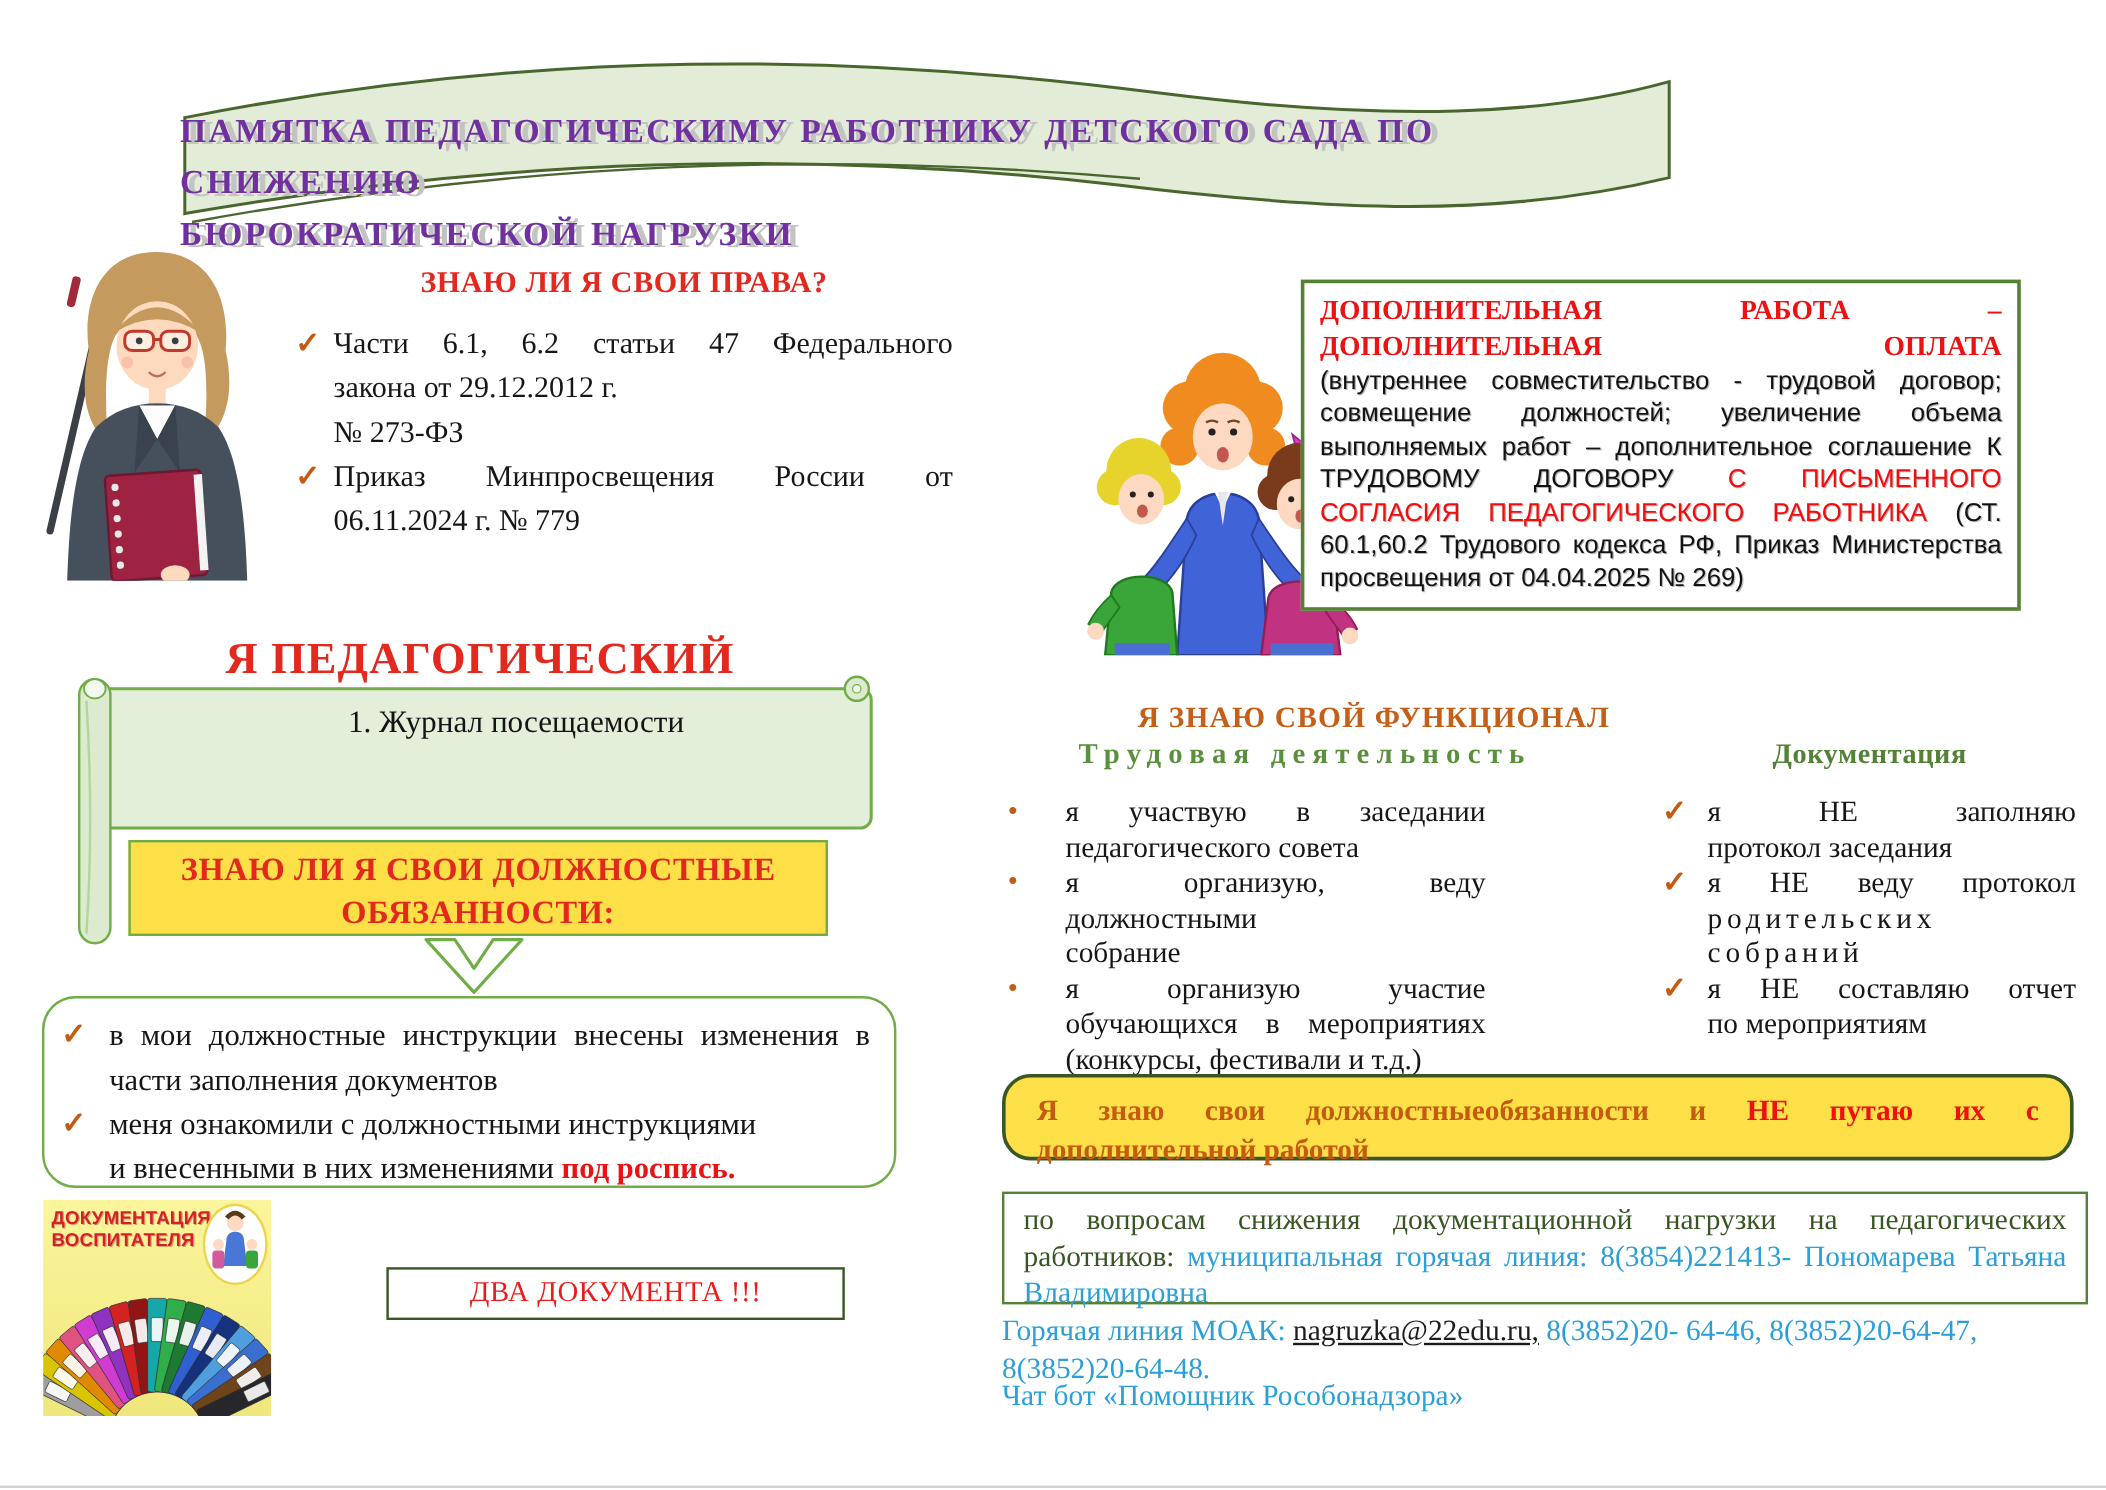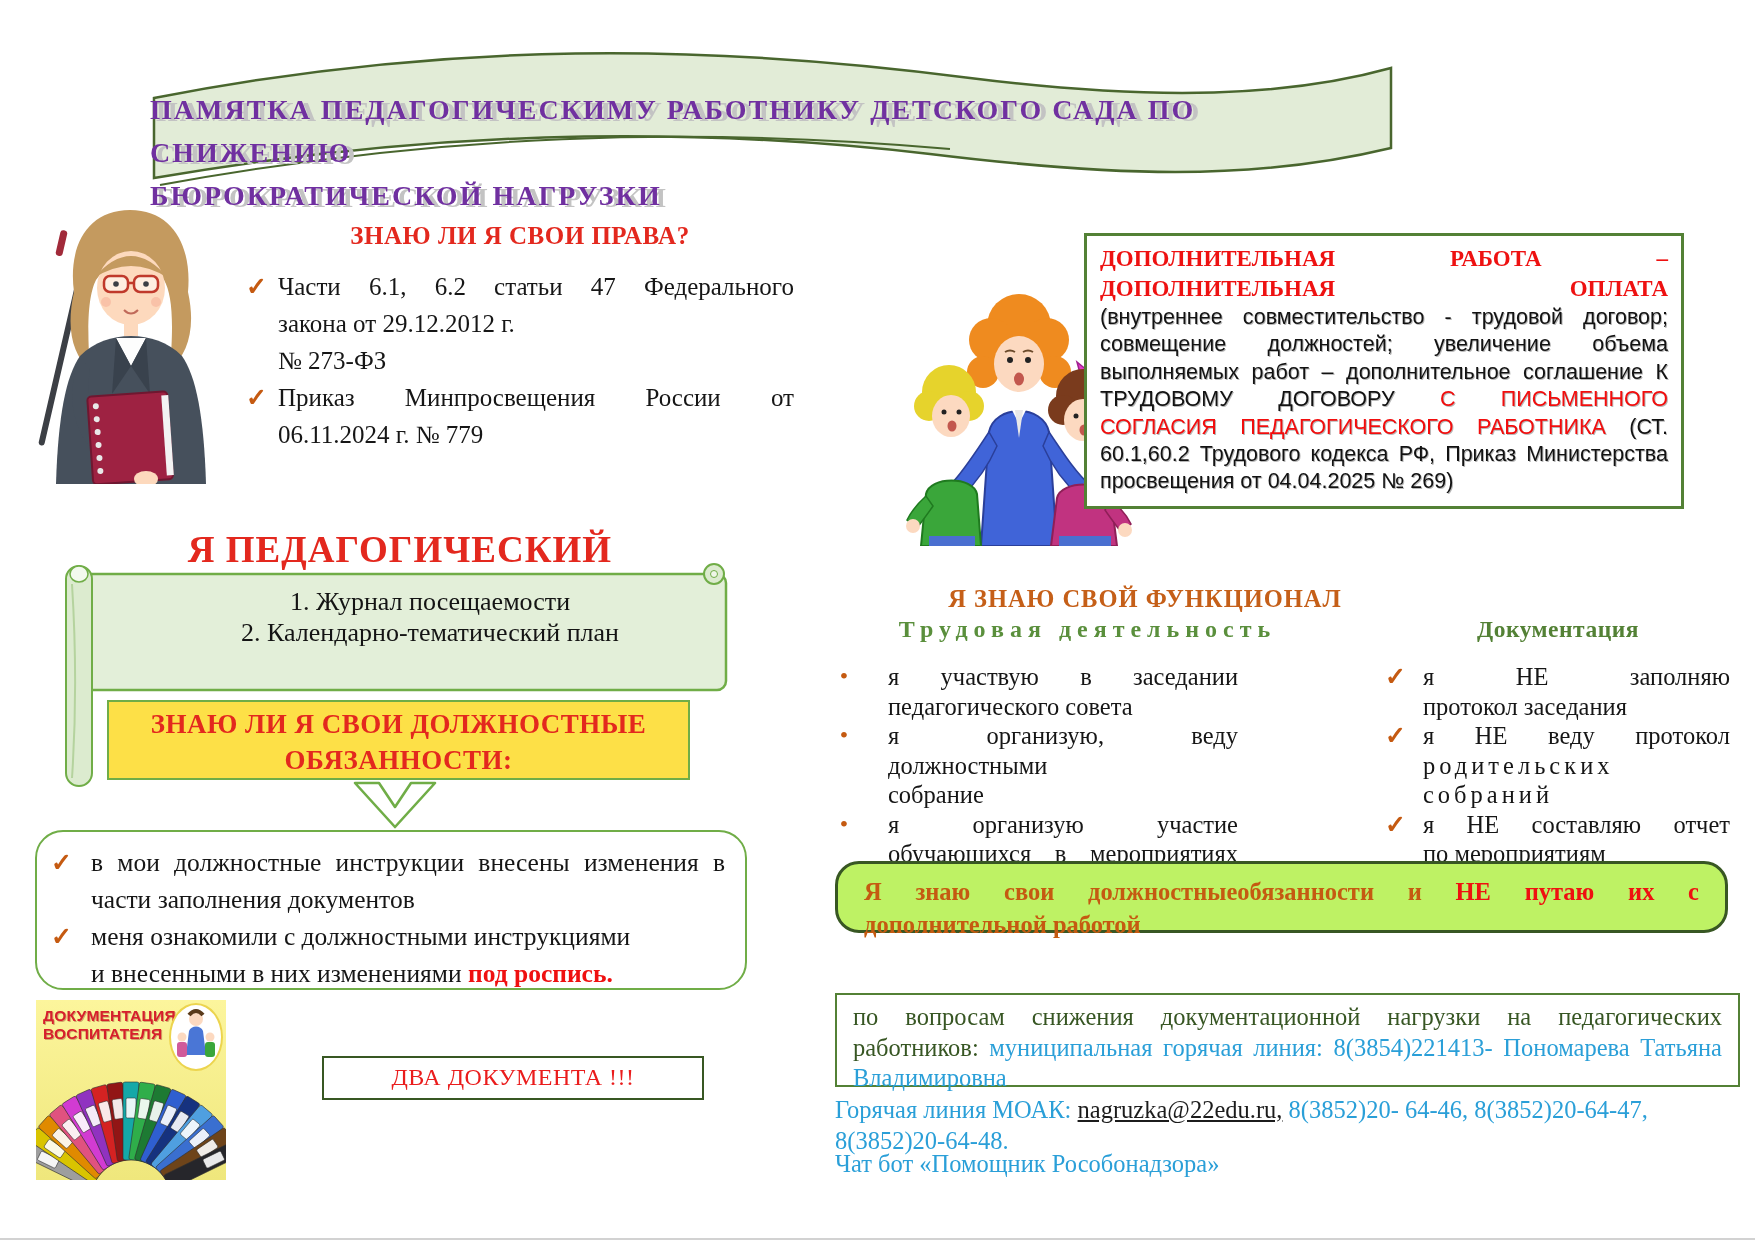--- a/index.html
+++ b/index.html
@@ -52,21 +52,21 @@
   #col1head{left:895px;top:616px;width:385px;text-align:center;font-size:24px;font-weight:bold;color:#5a8f3c;letter-spacing:6px}
   #col2head{left:1427px;top:616px;width:262px;text-align:center;font-size:23.5px;font-weight:bold;color:#538135;letter-spacing:.5px}
 
   #col1{left:800px;top:662px;width:438px;font-size:24.5px;line-height:29.5px}
   .blrow{display:flex}
   .blrow .bl{width:88px;flex:none;color:#c55a11;font-size:24px;text-align:center}
   .blrow .txt{flex:1}
   #col2{left:1385px;top:662px;width:345px;font-size:24.5px;line-height:29.5px}
   #col2 .chk{width:38px}
 
-  #knowbox{left:835px;top:861px;width:893px;height:72px;border:3px solid #385723;border-radius:24px;background:#bef264;padding:11px 26px;font-size:24.5px;font-weight:bold;line-height:33px;color:#c55a11}
+  #knowbox{left:835px;top:895px;width:893px;height:72px;border:3px solid #385723;border-radius:24px;background:#fde047;padding:11px 26px;font-size:24.5px;font-weight:bold;line-height:33px;color:#c55a11}
 
   #infobox{left:835px;top:993px;width:905px;height:94px;border:2.5px solid #538135;background:#fff;padding:7px 16px;font-size:24.5px;line-height:30.5px;text-align:justify}
   #infobox .g{color:#375623}
   #infobox .bl{color:#2a9fd8}
 
   #hotline{left:835px;top:1094px;width:908px;font-size:24.5px;line-height:31px;color:#2a9fd8}
   #hotline .email{color:#1c1c1c;text-decoration:underline;cursor:pointer}
   #chatbot{left:835px;top:1150px;width:700px;font-size:24.5px;color:#2a9fd8}
 
   #baseline{left:0;top:1238px;width:1755px;height:2px;background:#d2d2d2}
@@ -208,21 +208,20 @@
   <svg class="abs" id="scrollshape" width="680" height="235" viewBox="0 0 680 235">
     <rect x="16" y="16" width="648" height="116" rx="9" fill="#e3efd9" stroke="#70ad47" stroke-width="2.5"></rect>
     <circle cx="652" cy="16" r="10" fill="#dcebcf" stroke="#70ad47" stroke-width="2"></circle>
     <circle cx="652" cy="16" r="3.5" fill="#eff6e8" stroke="#70ad47" stroke-width="1"></circle>
     <rect x="4" y="8" width="26" height="220" rx="13" fill="#dcebcf" stroke="#70ad47" stroke-width="2"></rect>
     <ellipse cx="17" cy="16" rx="9" ry="8" fill="#f3f9ee" stroke="#70ad47" stroke-width="1.5"></ellipse>
     <path d="M10,26 C14,90 14,160 10,220" stroke="#b5d39e" stroke-width="2" fill="none"></path>
   </svg>
   <div class="abs" id="scrolllist">
     <div>1. Журнал  посещаемости</div>
-    <div>2.  Календарно-тематический   план</div>
   </div>
 
   <div class="abs" id="dutybox">
     <div>ЗНАЮ ЛИ Я СВОИ  ДОЛЖНОСТНЫЕ</div>
     <div>ОБЯЗАННОСТИ:</div>
   </div>
 
   <svg class="abs" id="arrow" width="86" height="48" viewBox="0 0 86 48">
     <polygon points="3,2 27,2 43,26 59,2 83,2 43,46" fill="#ffffff" stroke="#70ad47" stroke-width="2.6" stroke-linejoin="round"></polygon>
   </svg>

